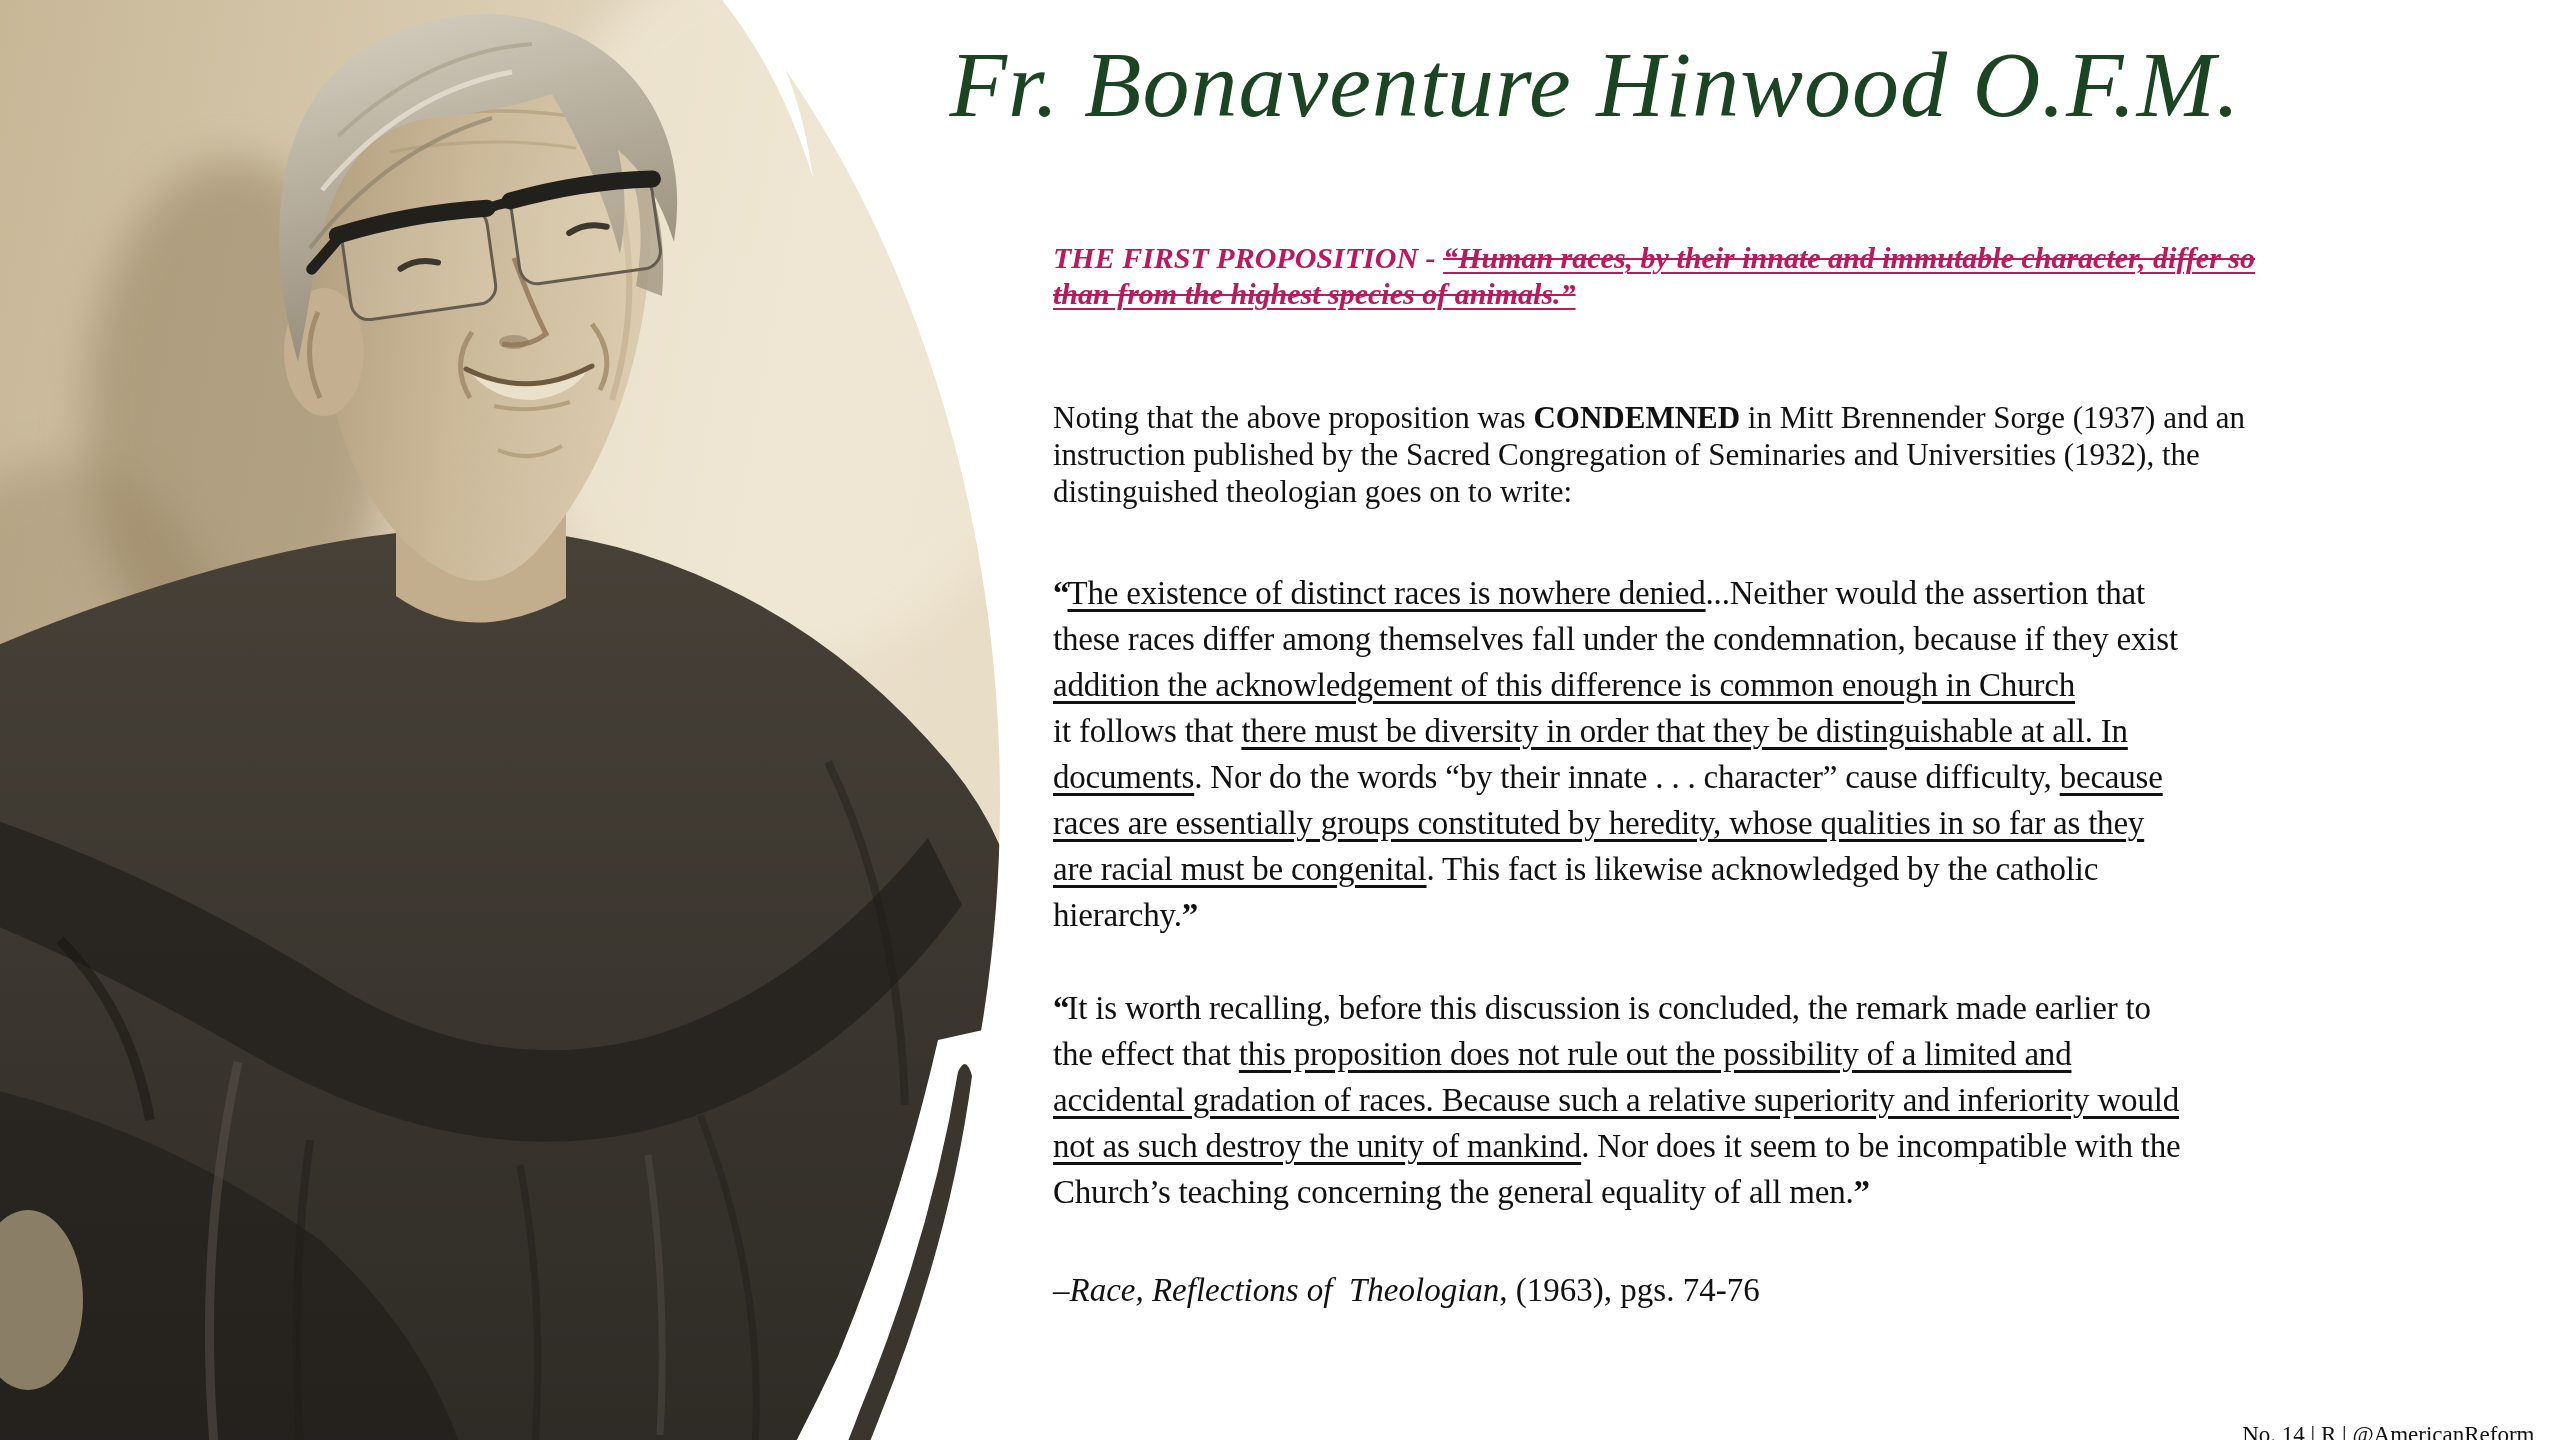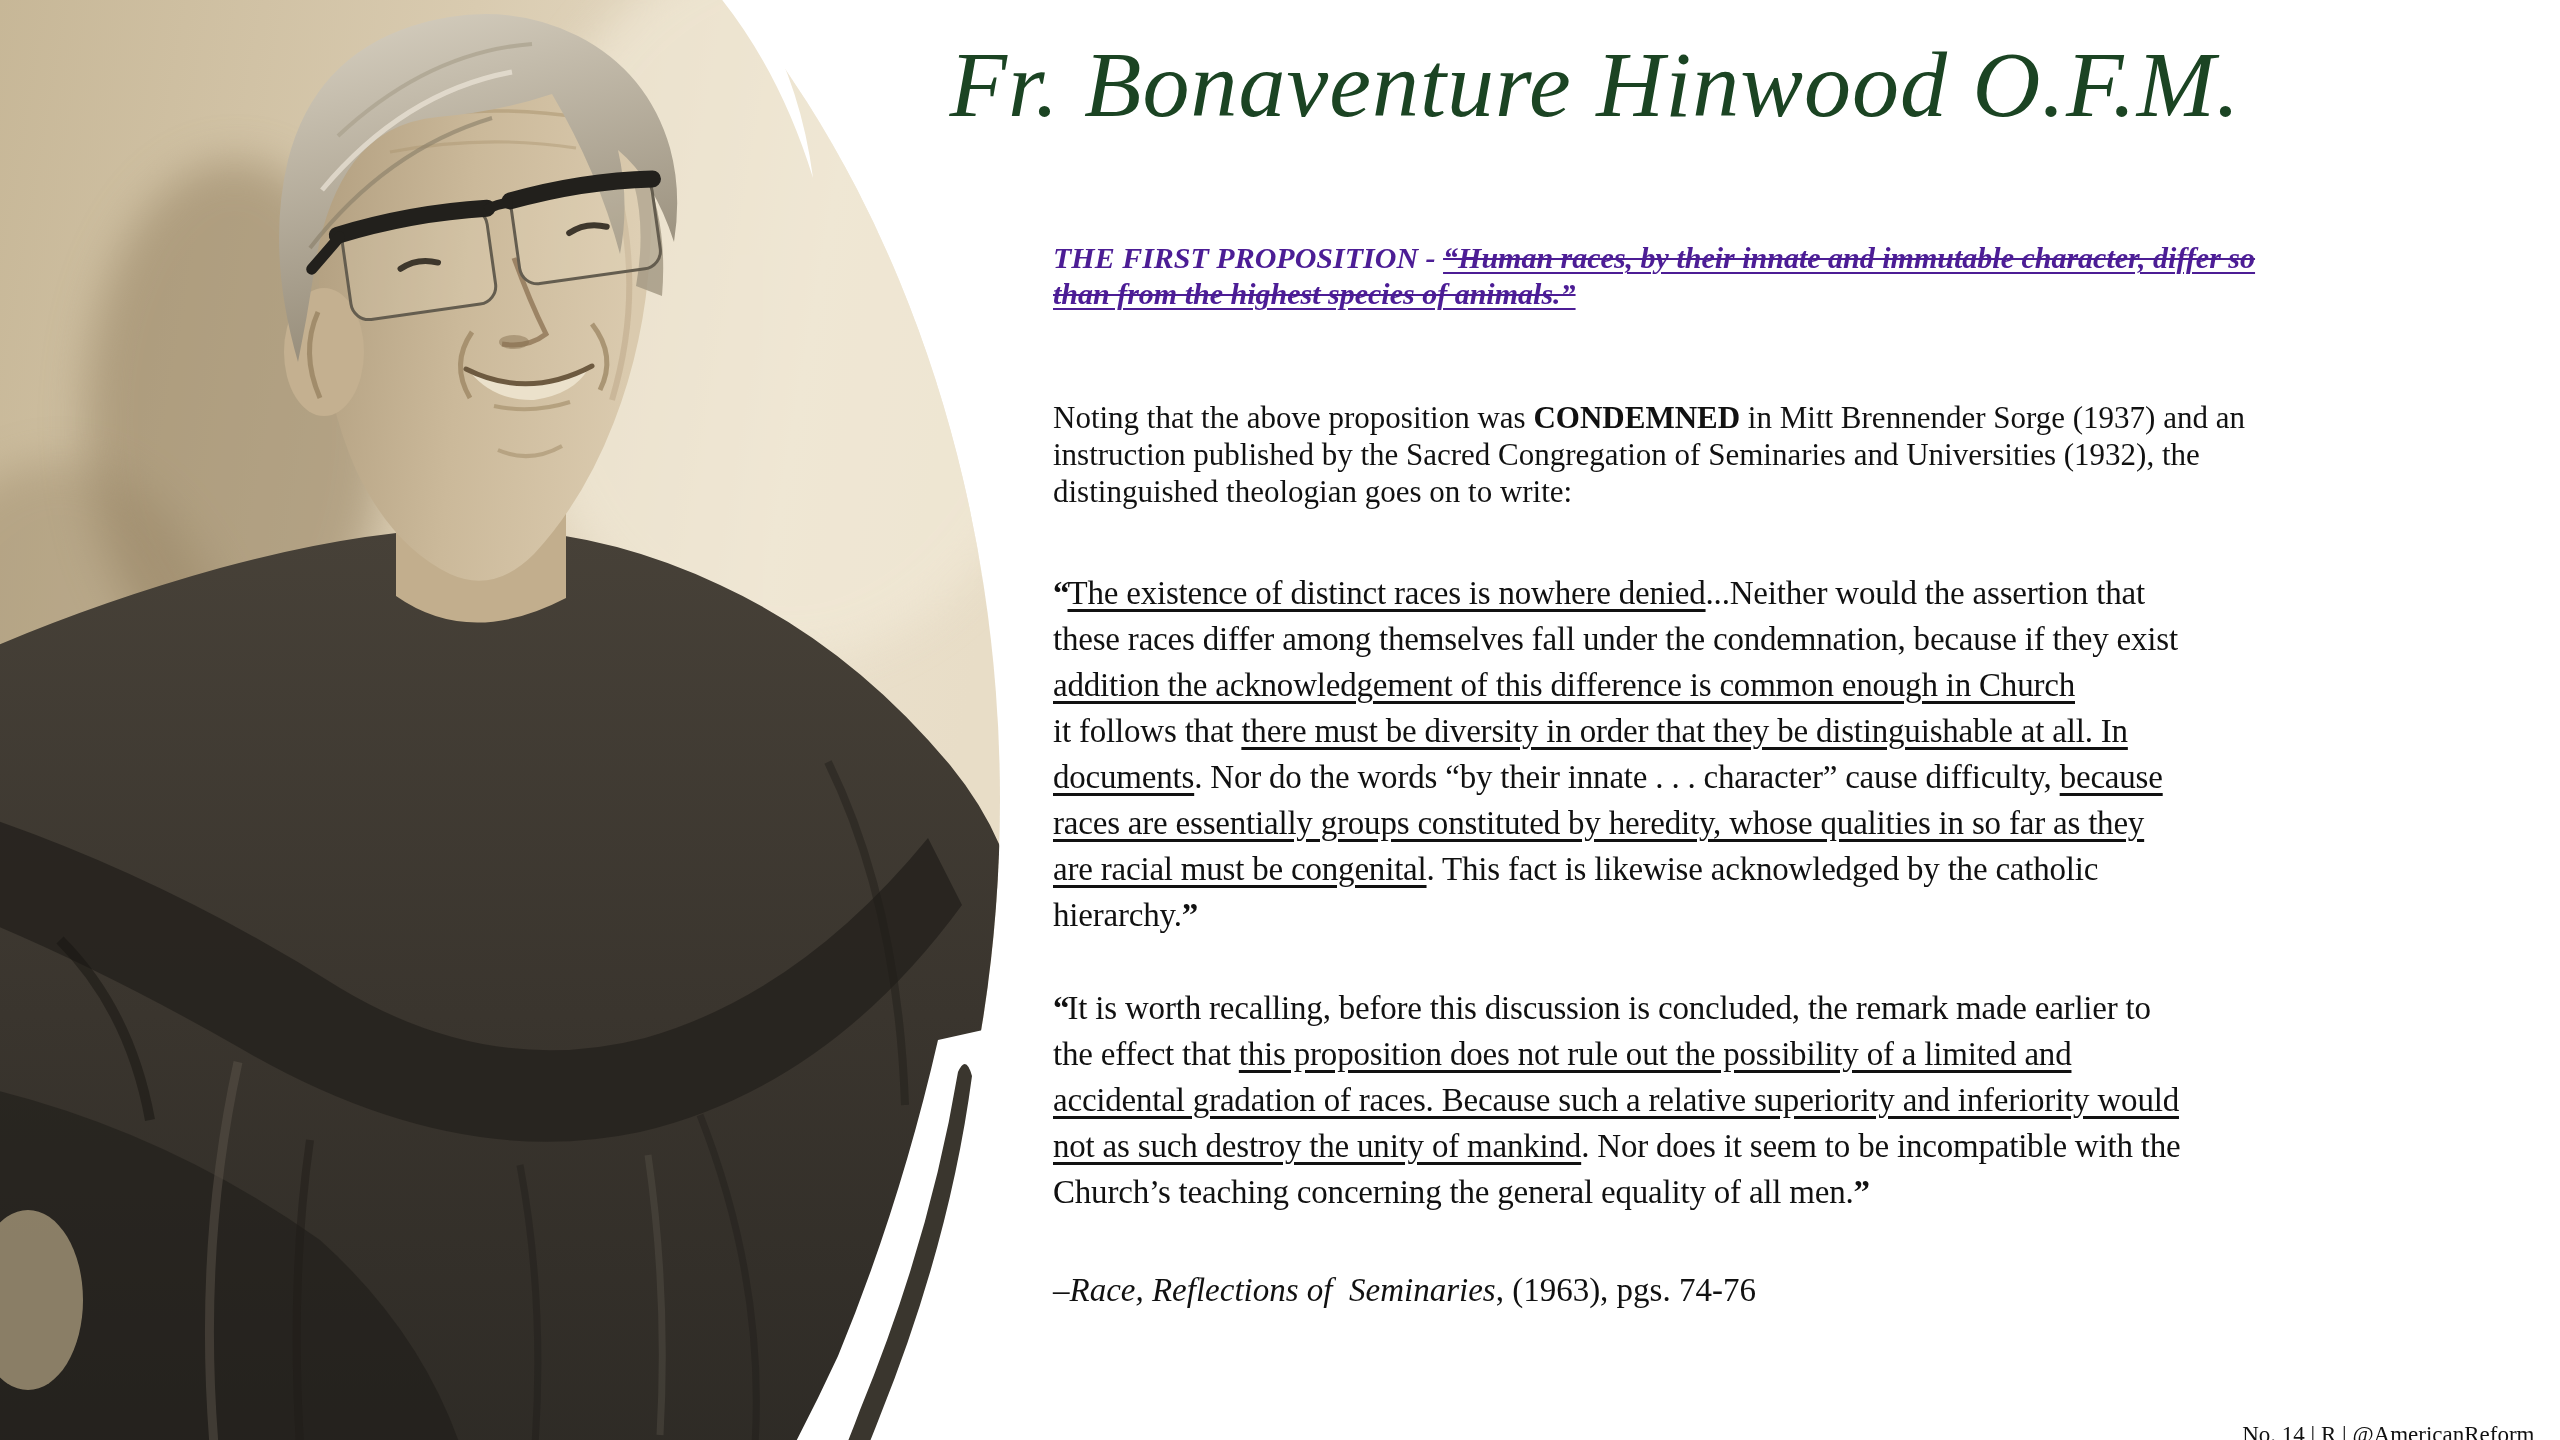--- a/index.html
+++ b/index.html
@@ -142,21 +142,21 @@
       </g>
     </g>
 
     <path d="M 734,-24 Q 798,62 813,178 Q 776,58 702,-24 Z" fill="#ffffff"></path>
     <path d="M 992,1028 Q 976,1200 890,1402 Q 850,1497 800,1562 L 728,1562 Q 790,1460 838,1356 Q 900,1206 938,1040 Z" fill="#ffffff"></path>
     <path d="M 972,1076 Q 950,1242 880,1416 Q 850,1494 818,1554 L 794,1554 Q 832,1486 860,1410 Q 930,1240 958,1072 Q 966,1054 972,1076 Z" fill="#3a362e"></path>
   </svg>
 
   <div class="page-title" style="color: rgb(27, 68, 35);">Fr. Bonaventure Hinwood O.F.M.</div>
 
-  <div class="text-block red-block" style="color: #4c1d95;">
+  <div class="text-block red-block" style="color: #be185d;">
       <div class="ln"><span>THE FIRST PROPOSITION - </span><span class="s">“Human races, by their innate and immutable character, differ so</span></div>
       <div class="ln"><span class="s">than from the highest species of animals.”</span></div>
     </div>
 
   <div class="text-block intro-block">
       <div class="ln"><span>Noting that the above proposition was </span><span class="b">CONDEMNED</span><span> in Mitt Brennender Sorge (1937) and an</span></div>
       <div class="ln"><span>instruction published by the Sacred Congregation of Seminaries and Universities (1932), the</span></div>
       <div class="ln"><span>distinguished theologian goes on to write:</span></div>
     </div>
 
@@ -173,18 +173,18 @@
 
   <div class="text-block quote-block" id="quote2">
       <div class="ln"><span class="q">“</span><span>It is worth recalling, before this discussion is concluded, the remark made earlier to</span></div>
       <div class="ln"><span>the effect that </span><span class="u">this proposition does not rule out the possibility of a limited and</span></div>
       <div class="ln"><span class="u">accidental gradation of races. Because such a relative superiority and inferiority would</span></div>
       <div class="ln"><span class="u">not as such destroy the unity of mankind</span><span>. Nor does it seem to be incompatible with the</span></div>
       <div class="ln"><span>Church’s teaching concerning the general equality of all men.</span><span class="q">”</span></div>
     </div>
 
   <div class="text-block cite-block">
-      <div class="ln"><span class="i">–Race, Reflections of  Seminaries</span><span>, (1963), pgs. 74-76</span></div>
+      <div class="ln"><span class="i">–Race, Reflections of  Theologian</span><span>, (1963), pgs. 74-76</span></div>
     </div>
 
   <div class="watermark">No. 14 | R | @AmericanReform_</div>
 
 </div>
 
 </body></html>

